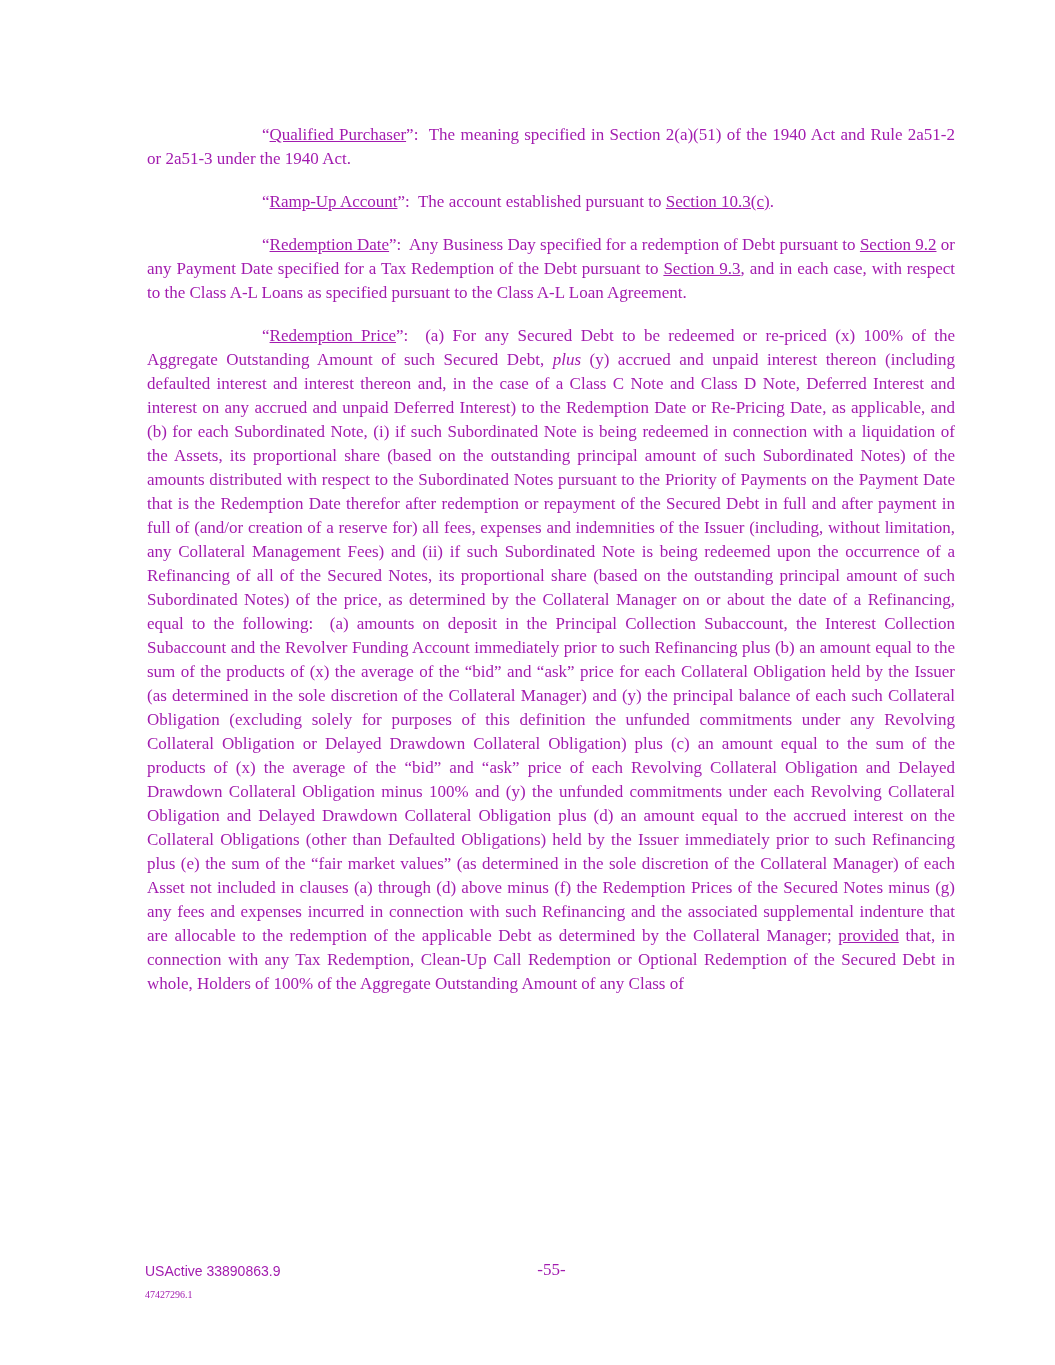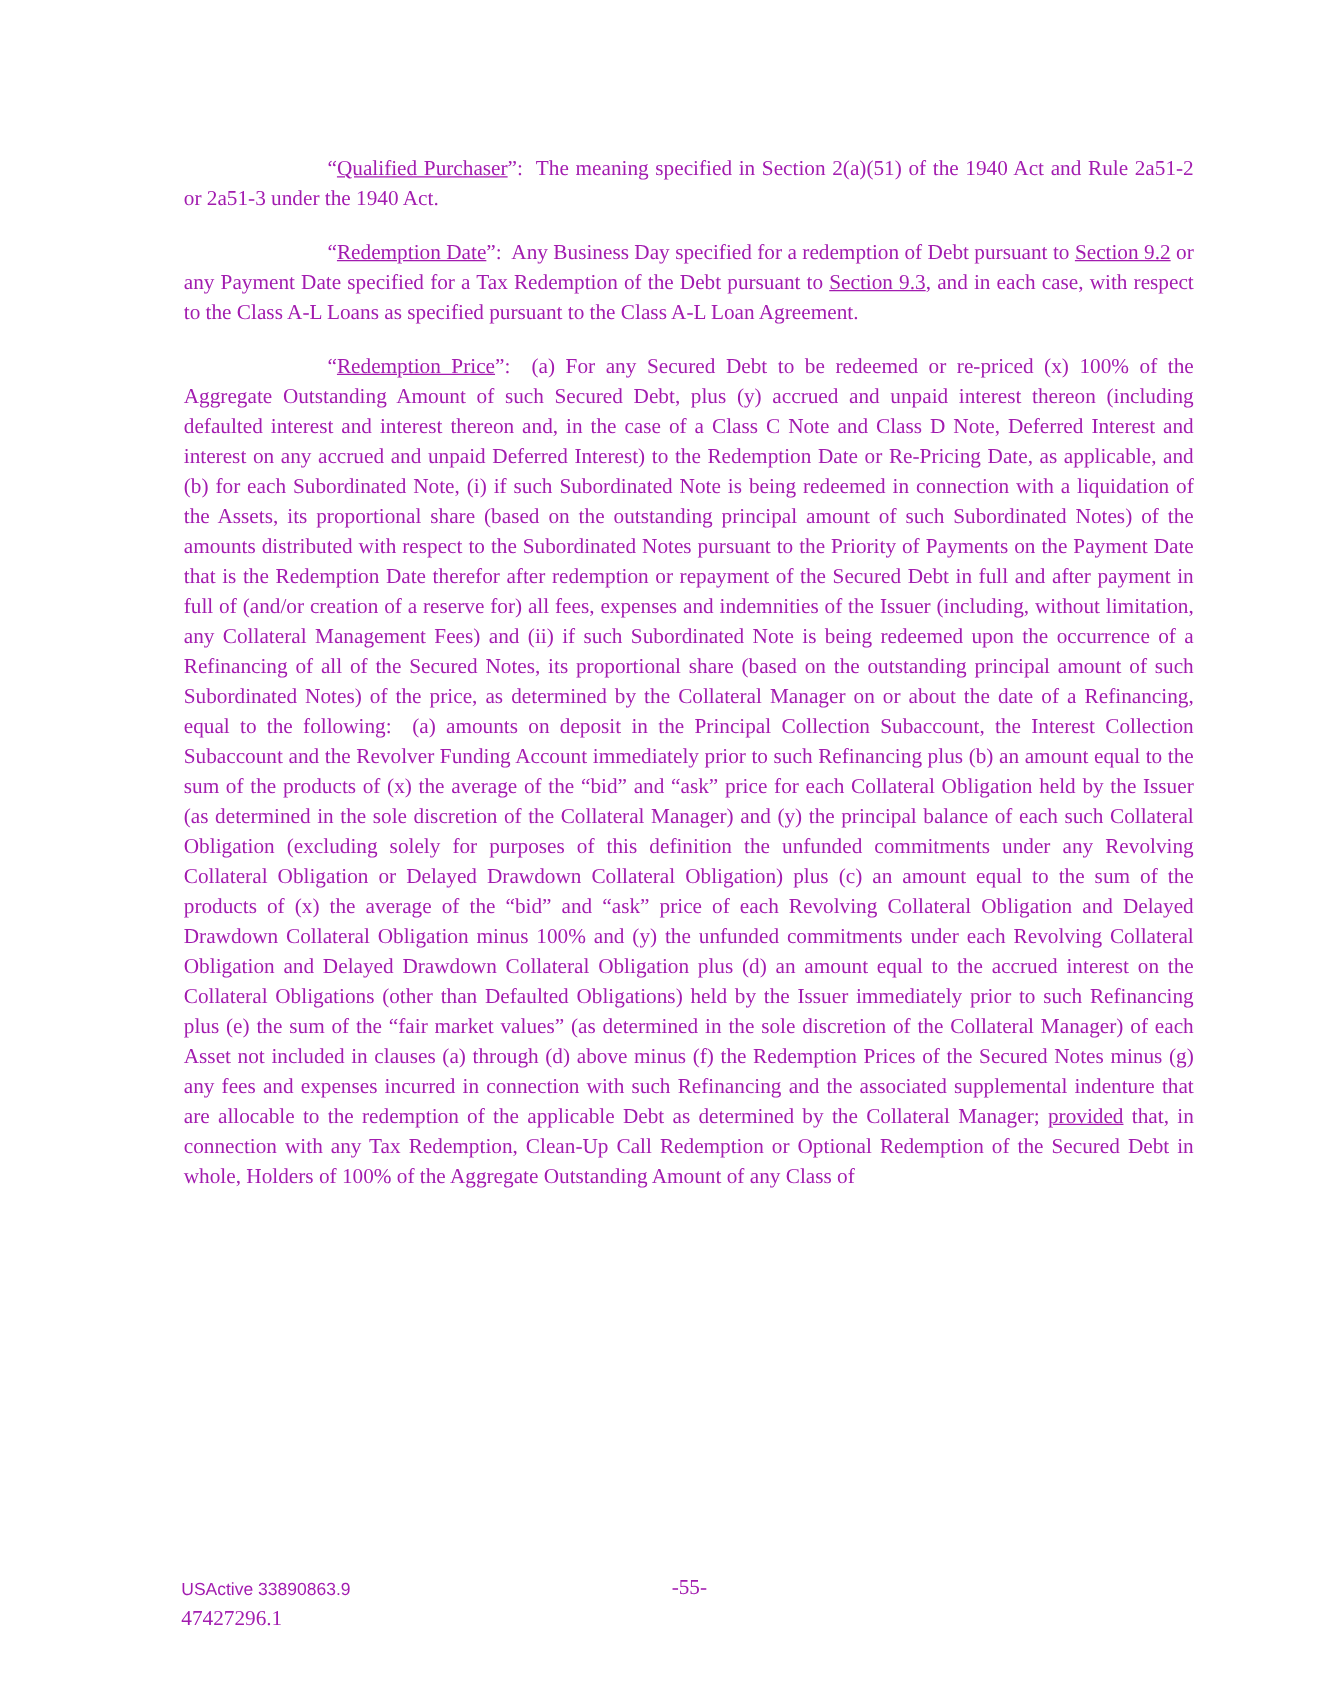--- a/index.html
+++ b/index.html
@@ -25,53 +25,54 @@
   }
   p.para {
     margin: 0 0 19px 0;
     font-size: 17px;
     line-height: 24px;
     text-align: justify;
     text-indent: 115px;
   }
   p.para:last-child { margin-bottom: 0; }
   .u { text-decoration: underline; }
-  .i { }
+  .i { font-style: italic; }
   .footer-left {
     position: absolute;
     left: 121px;
     top: 1262px;
   }
   .footer-line1 {
     font-family: "Liberation Sans", sans-serif;
     font-size: 14px;
     line-height: 18px;
   }
   .footer-line2 {
     font-family: "Liberation Serif", serif;
-    font-size: 17px;
+    font-size: 10px;
     line-height: 18px;
     margin-top: 6px;
   }
   .page-number {
     position: absolute;
     left: 0;
     top: 1260px;
     width: 1055px;
     text-align: center;
     font-size: 17px;
     font-family: "Liberation Serif", serif;
   }
 </style>
 </head>
 <body>
 
 <div class="page">
   <div class="content">
     <p class="para"><span>“</span><span class="u">Qualified Purchaser</span><span>”:&nbsp; The meaning specified in Section 2(a)(51) of the 1940 Act and Rule 2a51-2 or 2a51-3 under the 1940 Act.</span></p>
+    <p class="para"><span>“</span><span class="u">Ramp-Up Account</span><span>”:&nbsp; The account established pursuant to </span><span class="u">Section 10.3(c)</span><span>.</span></p>
     <p class="para"><span>“</span><span class="u">Redemption Date</span><span>”:&nbsp; Any Business Day specified for a redemption of Debt pursuant to </span><span class="u">Section 9.2</span><span> or any Payment Date specified for a Tax Redemption of the Debt pursuant to </span><span class="u">Section 9.3</span><span>, and in each case, with respect to the Class A-L Loans as specified pursuant to the Class A-L Loan Agreement.</span></p>
     <p class="para"><span>“</span><span class="u">Redemption Price</span><span>”:&nbsp; (a) For any Secured Debt to be redeemed or re-priced (x) 100% of the Aggregate Outstanding Amount of such Secured Debt, </span><span class="i">plus</span><span> (y) accrued and unpaid interest thereon (including defaulted interest and interest thereon and, in the case of a Class C Note and Class D Note, Deferred Interest and interest on any accrued and unpaid Deferred Interest) to the Redemption Date or Re-Pricing Date, as applicable, and (b) for each Subordinated Note, (i) if such Subordinated Note is being redeemed in connection with a liquidation of the Assets, its proportional share (based on the outstanding principal amount of such Subordinated Notes) of the amounts distributed with respect to the Subordinated Notes pursuant to the Priority of Payments on the Payment Date that is the Redemption Date therefor after redemption or repayment of the Secured Debt in full and after payment in full of (and/or creation of a reserve for) all fees, expenses and indemnities of the Issuer (including, without limitation, any Collateral Management Fees) and (ii) if such Subordinated Note is being redeemed upon the occurrence of a Refinancing of all of the Secured Notes, its proportional share (based on the outstanding principal amount of such Subordinated Notes) of the price, as determined by the Collateral Manager on or about the date of a Refinancing, equal to the following:&nbsp; (a) amounts on deposit in the Principal Collection Subaccount, the Interest Collection Subaccount and the Revolver Funding Account immediately prior to such Refinancing plus (b) an amount equal to the sum of the products of (x) the average of the “bid” and “ask” price for each Collateral Obligation held by the Issuer (as determined in the sole discretion of the Collateral Manager) and (y) the principal balance of each such Collateral Obligation (excluding solely for purposes of this definition the unfunded commitments under any Revolving Collateral Obligation or Delayed Drawdown Collateral Obligation) plus (c) an amount equal to the sum of the products of (x) the average of the “bid” and “ask” price of each Revolving Collateral Obligation and Delayed Drawdown Collateral Obligation minus 100% and (y) the unfunded commitments under each Revolving Collateral Obligation and Delayed Drawdown Collateral Obligation plus (d) an amount equal to the accrued interest on the Collateral Obligations (other than Defaulted Obligations) held by the Issuer immediately prior to such Refinancing plus (e) the sum of the “fair market values” (as determined in the sole discretion of the Collateral Manager) of each Asset not included in clauses (a) through (d) above minus (f) the Redemption Prices of the Secured Notes minus (g) any fees and expenses incurred in connection with such Refinancing and the associated supplemental indenture that are allocable to the redemption of the applicable Debt as determined by the Collateral Manager; </span><span class="u">provided</span><span> that, in connection with any Tax Redemption, Clean-Up Call Redemption or Optional Redemption of the Secured Debt in whole, Holders of 100% of the Aggregate Outstanding Amount of any Class of</span></p>
   </div>
 
   <div class="footer-left">
     <div class="footer-line1">USActive 33890863.9</div>
     <div class="footer-line2">47427296.1</div>
   </div>
 
   <div class="page-number">-55-</div>

